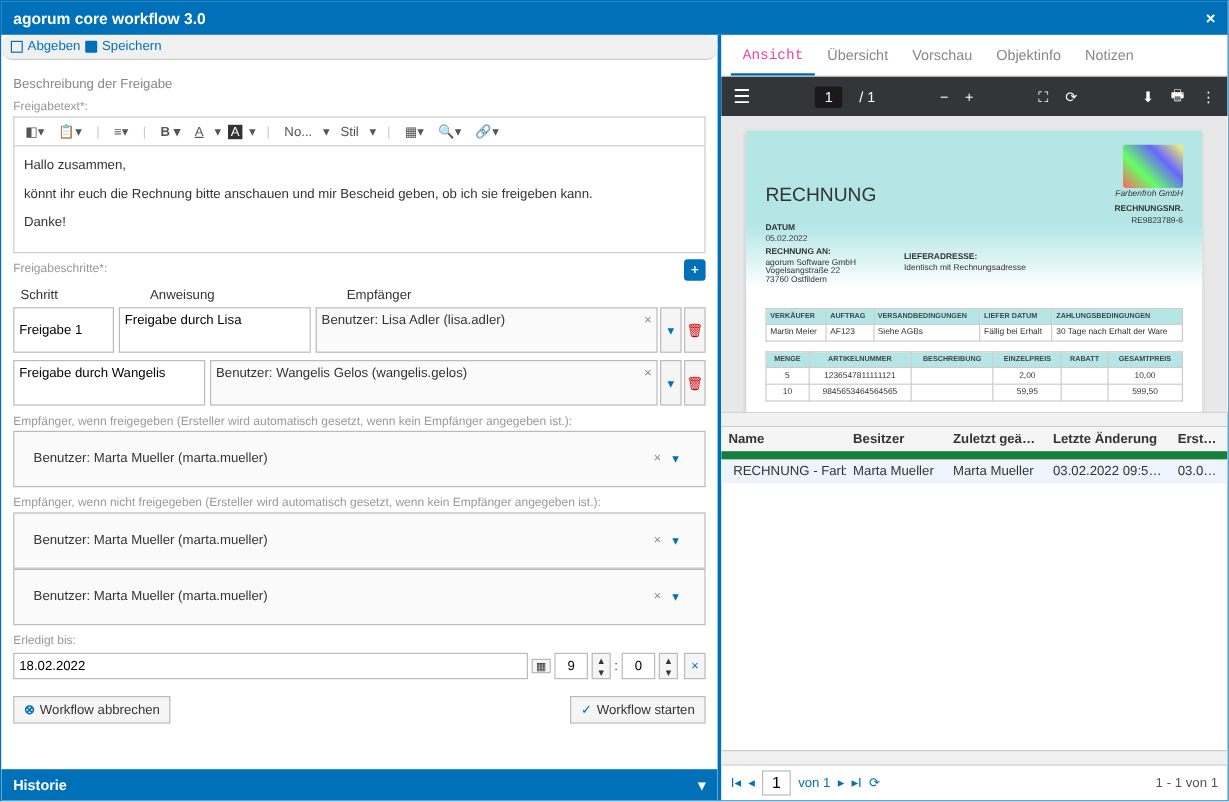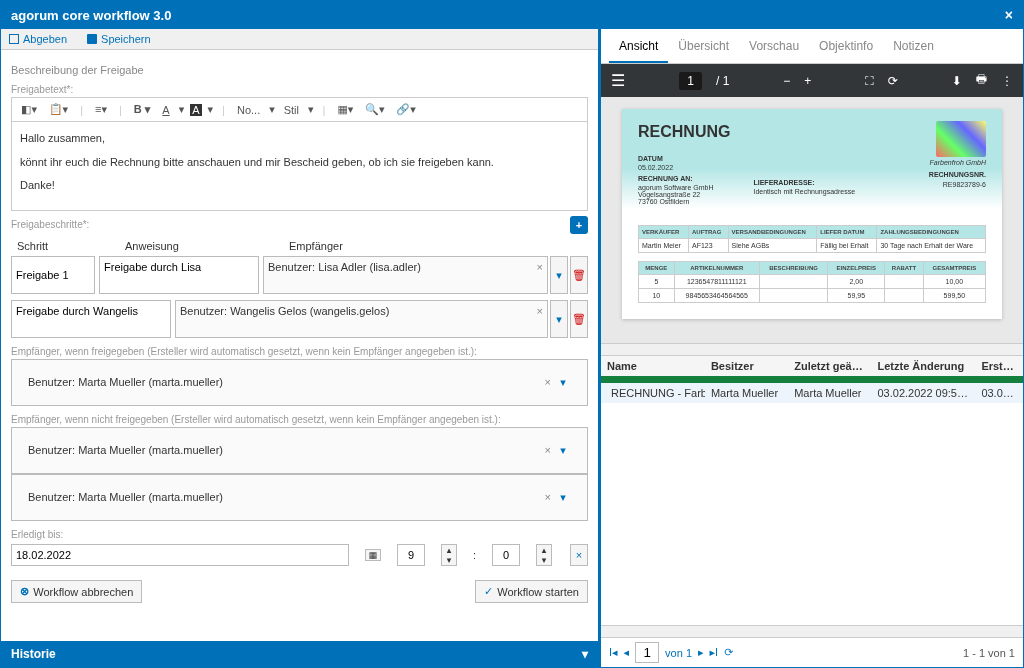--- a/index.html
+++ b/index.html
@@ -3,21 +3,21 @@
 <meta charset="utf-8">
 <style>
 * { box-sizing: border-box; margin: 0; padding: 0; }
 body { font-family: Arial, sans-serif; font-size: 11px; background: #fff; color: #333; overflow: hidden; }
 .window { width: 1024px; height: 668px; display: flex; flex-direction: column; border: 1px solid #0071b9; }
 .titlebar { background: #0071b9; color: #fff; padding: 6px 10px; font-size: 13px; font-weight: bold; display: flex; justify-content: space-between; align-items: center; }
 .titlebar .close { cursor: pointer; font-size: 14px; }
 .body { flex: 1; display: flex; overflow: hidden; }
 .left { width: 600px; display: flex; flex-direction: column; border-right: 3px solid #0071b9; overflow: hidden; }
 .right { flex: 1; display: flex; flex-direction: column; overflow: hidden; }
-.toolbar { background: #f0f0f0; border-bottom: 1px solid #ccc; padding: 4px 8px; display: flex; gap: 20px; }
+.toolbar { background: #f0f0f0; border-bottom: 1px solid #ccc; padding: 4px 8px; display: flex; gap: 4px; border-radius: 10px; }
 .toolbar .tbtn { color: #0071b9; display: flex; align-items: center; gap: 4px; cursor: pointer; }
 .icon-sq { width: 10px; height: 10px; border: 1px solid #0071b9; display: inline-block; }
 .icon-save { width: 10px; height: 10px; background: #0071b9; border-radius: 1px; display: inline-block; }
 .form-area { flex: 1; overflow-y: auto; padding: 8px 10px; }
 .section-label { color: #888; font-size: 11px; margin: 6px 0 4px; }
 .field-label { color: #999; font-size: 10px; margin: 8px 0 2px; }
 .editor-toolbar { border: 1px solid #ccc; border-bottom: none; padding: 4px 6px; display: flex; gap: 6px; align-items: center; background: #fff; font-size: 11px; color: #555; }
 .editor-toolbar span { cursor: pointer; padding: 1px 3px; }
 .editor-body { border: 1px solid #ccc; min-height: 90px; padding: 8px; font-size: 11px; line-height: 1.6; }
 .editor-body p { margin-bottom: 6px; }
@@ -33,42 +33,42 @@
 .step-row .anweisung-in { width: 160px; height: 38px; resize: none; }
 .step-row .empf-box { flex: 1; display: flex; }
 .empf-field { flex: 1; border: 1px solid #bbb; background: #fafafa; padding: 4px; font-size: 11px; min-height: 38px; position: relative; }
 .empf-field .x { position: absolute; right: 4px; top: 4px; color: #888; cursor: pointer; }
 .mini-btn { width: 18px; border: 1px solid #bbb; background: #f5f5f5; display: flex; align-items: center; justify-content: center; cursor: pointer; color: #0071b9; margin-left: 2px; }
 .del-btn { color: #c00; }
 .wide-field { border: 1px solid #bbb; background: #fafafa; padding: 16px; position: relative; display: flex; }
 .wide-field .txt { flex: 1; }
 .wide-field .x { color: #888; cursor: pointer; margin: 0 4px; }
 .wide-field .dd { width: 16px; text-align: center; color: #0071b9; cursor: pointer; }
-.date-row { display: flex; gap: 16px; align-items: center; margin-top: 4px; border-radius: 11px; }
+.date-row { display: flex; gap: 3px; align-items: center; margin-top: 4px; border-radius: 11px; }
 .date-row input { border: 1px solid #bbb; padding: 4px; font-size: 11px; }
 .date-in { flex: 1; }
 .num-in { width: 28px; text-align: center; }
 .spin { width: 16px; border: 1px solid #bbb; background: #f5f5f5; cursor: pointer; text-align: center; font-size: 9px; line-height: 10px; }
 .action-row { display: flex; justify-content: space-between; margin-top: 14px; }
 .btn { border: 1px solid #bbb; background: #f5f5f5; padding: 4px 8px; font-size: 11px; cursor: pointer; display: flex; align-items: center; gap: 4px; }
 .btn .xc { color: #0071b9; font-weight: bold; }
 .btn .check { color: #0071b9; }
 .historie { background: #0071b9; color: #fff; padding: 6px 10px; font-weight: bold; font-size: 12px; display: flex; justify-content: space-between; align-items: center; }
 .tabs { display: flex; border-bottom: 1px solid #ccc; padding: 0 8px; }
 .tab { padding: 10px 10px 8px; color: #888; cursor: pointer; font-size: 12px; }
-.tab.active { color: #000000; border-bottom: 2px solid #0071b9; }
+.tab.active { color: #ec4899; border-bottom: 2px solid #0071b9; font-family: Liberation Mono, monospace; }
 .pdf-toolbar { background: #323639; color: #fff; padding: 6px 10px; display: flex; align-items: center; gap: 14px; font-size: 12px; }
 .pdf-toolbar .hamburger { cursor: pointer; font-size: 16px; }
 .pdf-toolbar .spacer { flex: 1; }
 .pdf-toolbar .pg { background: #1a1a1a; padding: 2px 8px; border-radius: 2px; }
 .pdf-toolbar span { cursor: pointer; }
 .preview { flex: 1; background: #e8e8e8; overflow: auto; padding: 12px; }
 .doc { background: #fff; width: 380px; margin: 0 auto; padding: 0; font-size: 8px; box-shadow: 0 1px 4px rgba(0,0,0,.2); }
 .doc-head { background: linear-gradient(180deg, #b5e6e6 0%, #b5e6e6 60%, #fff 100%); padding: 14px 16px 4px; position: relative; }
-.doc-head h1 { font-size: 16px; font-weight: bold; color: #333; margin-bottom: 14px; }
+.doc-head h1 { font-size: 16px; font-weight: normal; color: #333; margin-bottom: 14px; margin-top: 32px; }
 .doc-head .logo { position: absolute; right: 16px; top: 12px; width: 50px; height: 36px; background: linear-gradient(45deg,#f66,#6f6,#66f,#ff6); border-radius: 2px; }
 .doc-head .logotext { position: absolute; right: 16px; top: 50px; font-size: 7px; font-style: italic; }
 .doc-head .RN { position: absolute; right: 16px; top: 62px; font-size: 7px; font-weight: bold; }
 .doc-head .RNV { position: absolute; right: 16px; top: 72px; font-size: 7px; }
 .doc-info { display: flex; gap: 40px; margin-top: 6px; font-size: 7px; }
 .doc-info .col b { display: block; font-weight: bold; margin-bottom: 2px; }
 .doc-body { padding: 8px 16px 16px; }
 .dtbl { width: 100%; border-collapse: collapse; margin-top: 8px; font-size: 7px; }
 .dtbl th { background: #b5e6e6; padding: 3px; border: 1px solid #ccc; text-align: left; font-size: 6px; font-weight: bold; color: #444; }
 .dtbl td { padding: 3px; border: 1px solid #ccc; }

